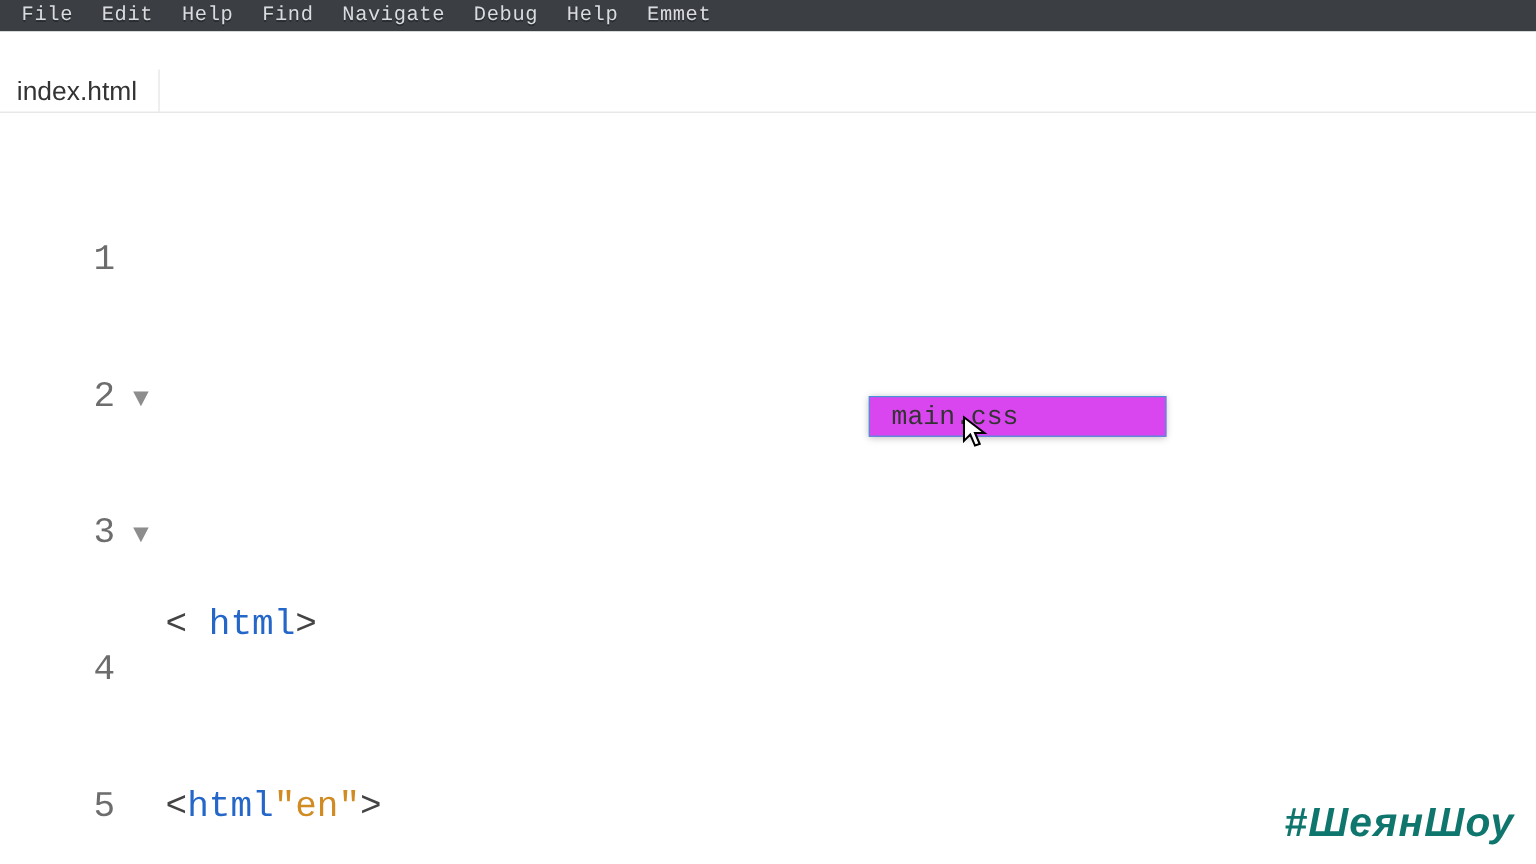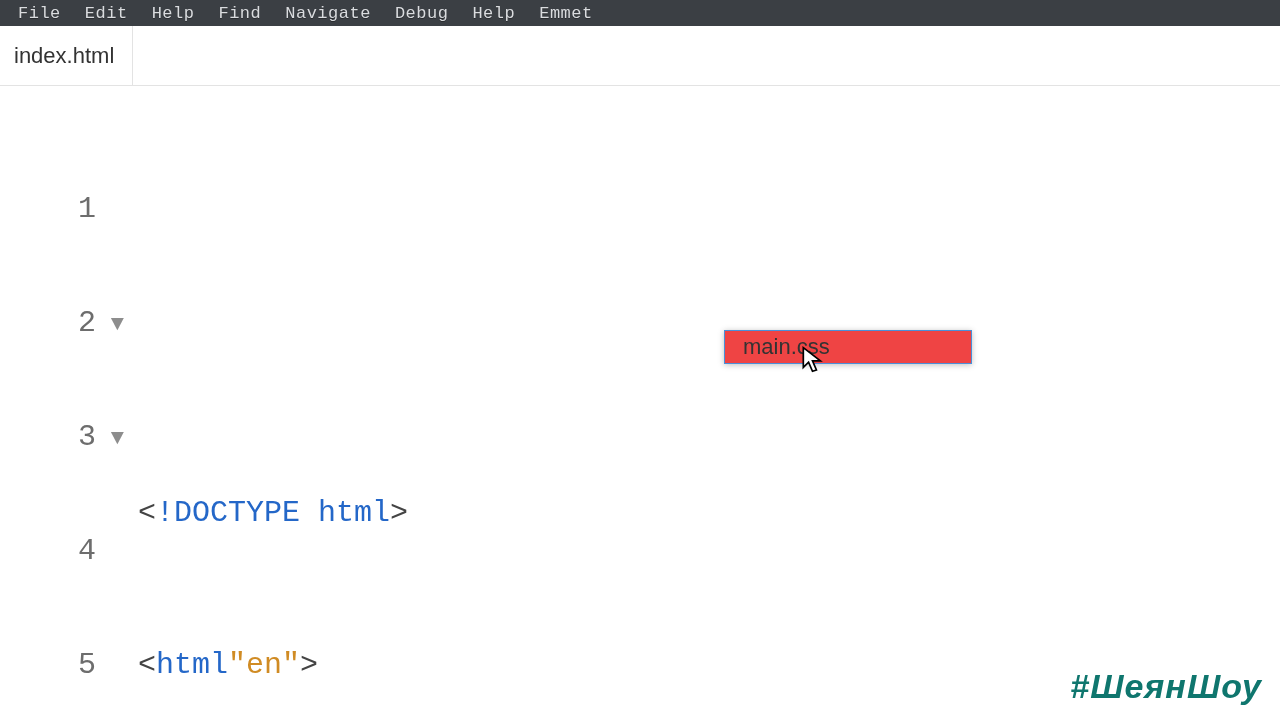--- a/index.html
+++ b/index.html
@@ -26,25 +26,26 @@
     color: #dadcdf;
     font-size: 17px;
     padding: 3px 12px;
     letter-spacing: .5px;
     text-shadow: 0 1px 0 rgba(0,0,0,.3);
     cursor: default;
   }
 
   
   .tabbar {
-    height: 60px;
+    height: 36px;
     background: #ffffff;
     border-bottom: 1px solid #e3e3e3;
     display: flex;
     align-items: center;
+    margin-top: 32px;
   }
   .tab {
     font-size: 22px;
     color: #333;
     padding: 0 18px 0 14px;
     height: 100%;
     display: flex;
     align-items: center;
     border-right: 1px solid #e3e3e3;
   }
@@ -95,24 +96,24 @@
   .c-attr   { color: #555; }
   .c-value  { color: #d08b23; }
 
   
   .autocomplete {
     position: absolute;
     left: 724px;
     top: 330px;
     width: 248px;
     height: 34px;
-    background: #ef4444;
+    background: #d946ef;
     border: 1px solid #4a90d9;
     box-shadow: 0 1px 6px rgba(0,0,0,.25);
-    font-family: Liberation Sans, sans-serif;
+    font-family: Liberation Mono, monospace;
     font-size: 22px;
     color: #333;
     display: flex;
     align-items: center;
     padding-left: 18px;
   }
 
   
   .cursor {
     position: absolute;
@@ -168,21 +169,21 @@
     
     
     
     
   </div>
 
   
   <div class="code">
     
     <div class="row">
-      <span class="c-punct">&lt;</span><span class="c-tag">!DOCTYPE</span><span class="c-tag"> </span><span class="c-tag">html</span><span class="c-punct">&gt;</span>
+      <span class="c-punct">&lt;</span><span class="c-tag"> </span><span class="c-tag">html</span><span class="c-punct">&gt;</span>
     </div>
     
     <div class="row">
       <span class="c-punct">&lt;</span><span class="c-tag">html</span><span class="c-value">"</span><span class="c-value">en</span><span class="c-value">"</span><span class="c-punct">&gt;</span>
     </div>
     
     
     
     
     

